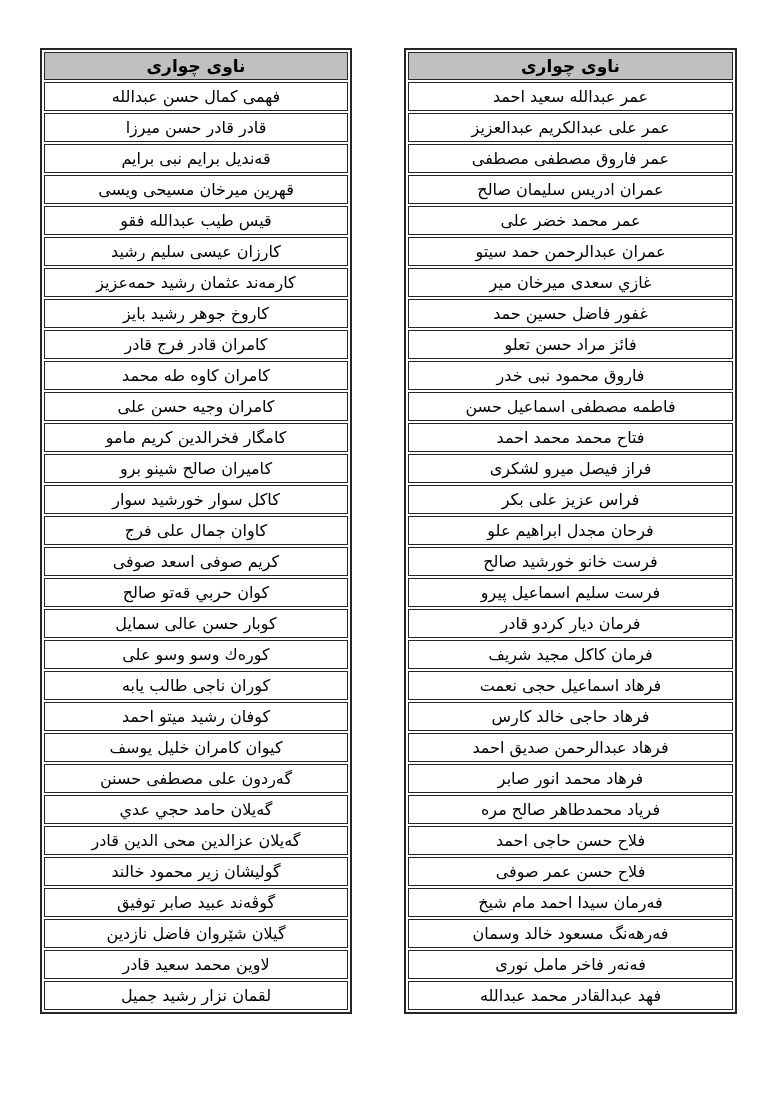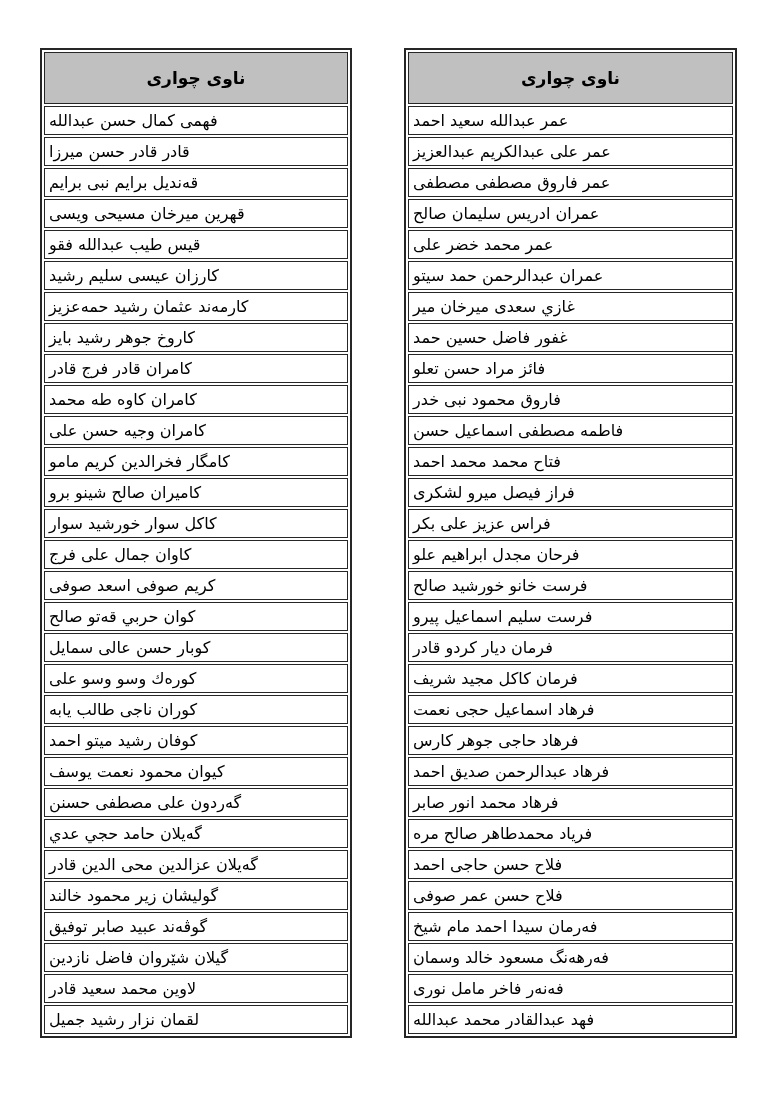--- a/index.html
+++ b/index.html
@@ -27,29 +27,29 @@
     background:var(--page-bg);
   }
   table.names-table th{
     border:1px solid var(--border-color);
     background:var(--header-bg);
     height:24px;
     font-size:17px;
     font-weight:bold;
     text-align:center;
     direction:rtl;
-    padding:13px 4px;
+    padding:1px 4px;
   }
   table.names-table td{
     border:1px solid var(--border-color);
     background:#ffffff;
     height:27px;
     font-size:16px;
     direction:rtl;
-    text-align:left;
+    text-align:center;
     padding:0 4px;
     white-space:nowrap;
     overflow:hidden;
   }
 </style>
 </head>
 <body>
 
 <div class="names-table-wrap pos-right">
   <table class="names-table">
@@ -113,21 +113,21 @@
         <tr>
           <td>فرمان دیار کردو قادر</td>
         </tr>
         <tr>
           <td>فرمان کاکل مجید شریف</td>
         </tr>
         <tr>
           <td>فرهاد اسماعیل حجی نعمت</td>
         </tr>
         <tr>
-          <td>فرهاد حاجی جوهر کارس</td>
+          <td>فرهاد حاجی خالد کارس</td>
         </tr>
         <tr>
           <td>فرهاد عبدالرحمن صدیق احمد</td>
         </tr>
         <tr>
           <td>فرهاد محمد انور صابر</td>
         </tr>
         <tr>
           <td>فریاد محمدطاهر صالح مرە</td>
         </tr>
@@ -218,21 +218,21 @@
         <tr>
           <td>کورەك وسو وسو علی</td>
         </tr>
         <tr>
           <td>کوران ناجی طالب یابه</td>
         </tr>
         <tr>
           <td>کوفان رشید میتو احمد</td>
         </tr>
         <tr>
-          <td>کیوان محمود نعمت یوسف</td>
+          <td>کیوان کامران خلیل یوسف</td>
         </tr>
         <tr>
           <td>گەردون علی مصطفی حسنن</td>
         </tr>
         <tr>
           <td>گەیلان حامد حجي عدي</td>
         </tr>
         <tr>
           <td>گەیلان عزالدین محی الدین قادر</td>
         </tr>

